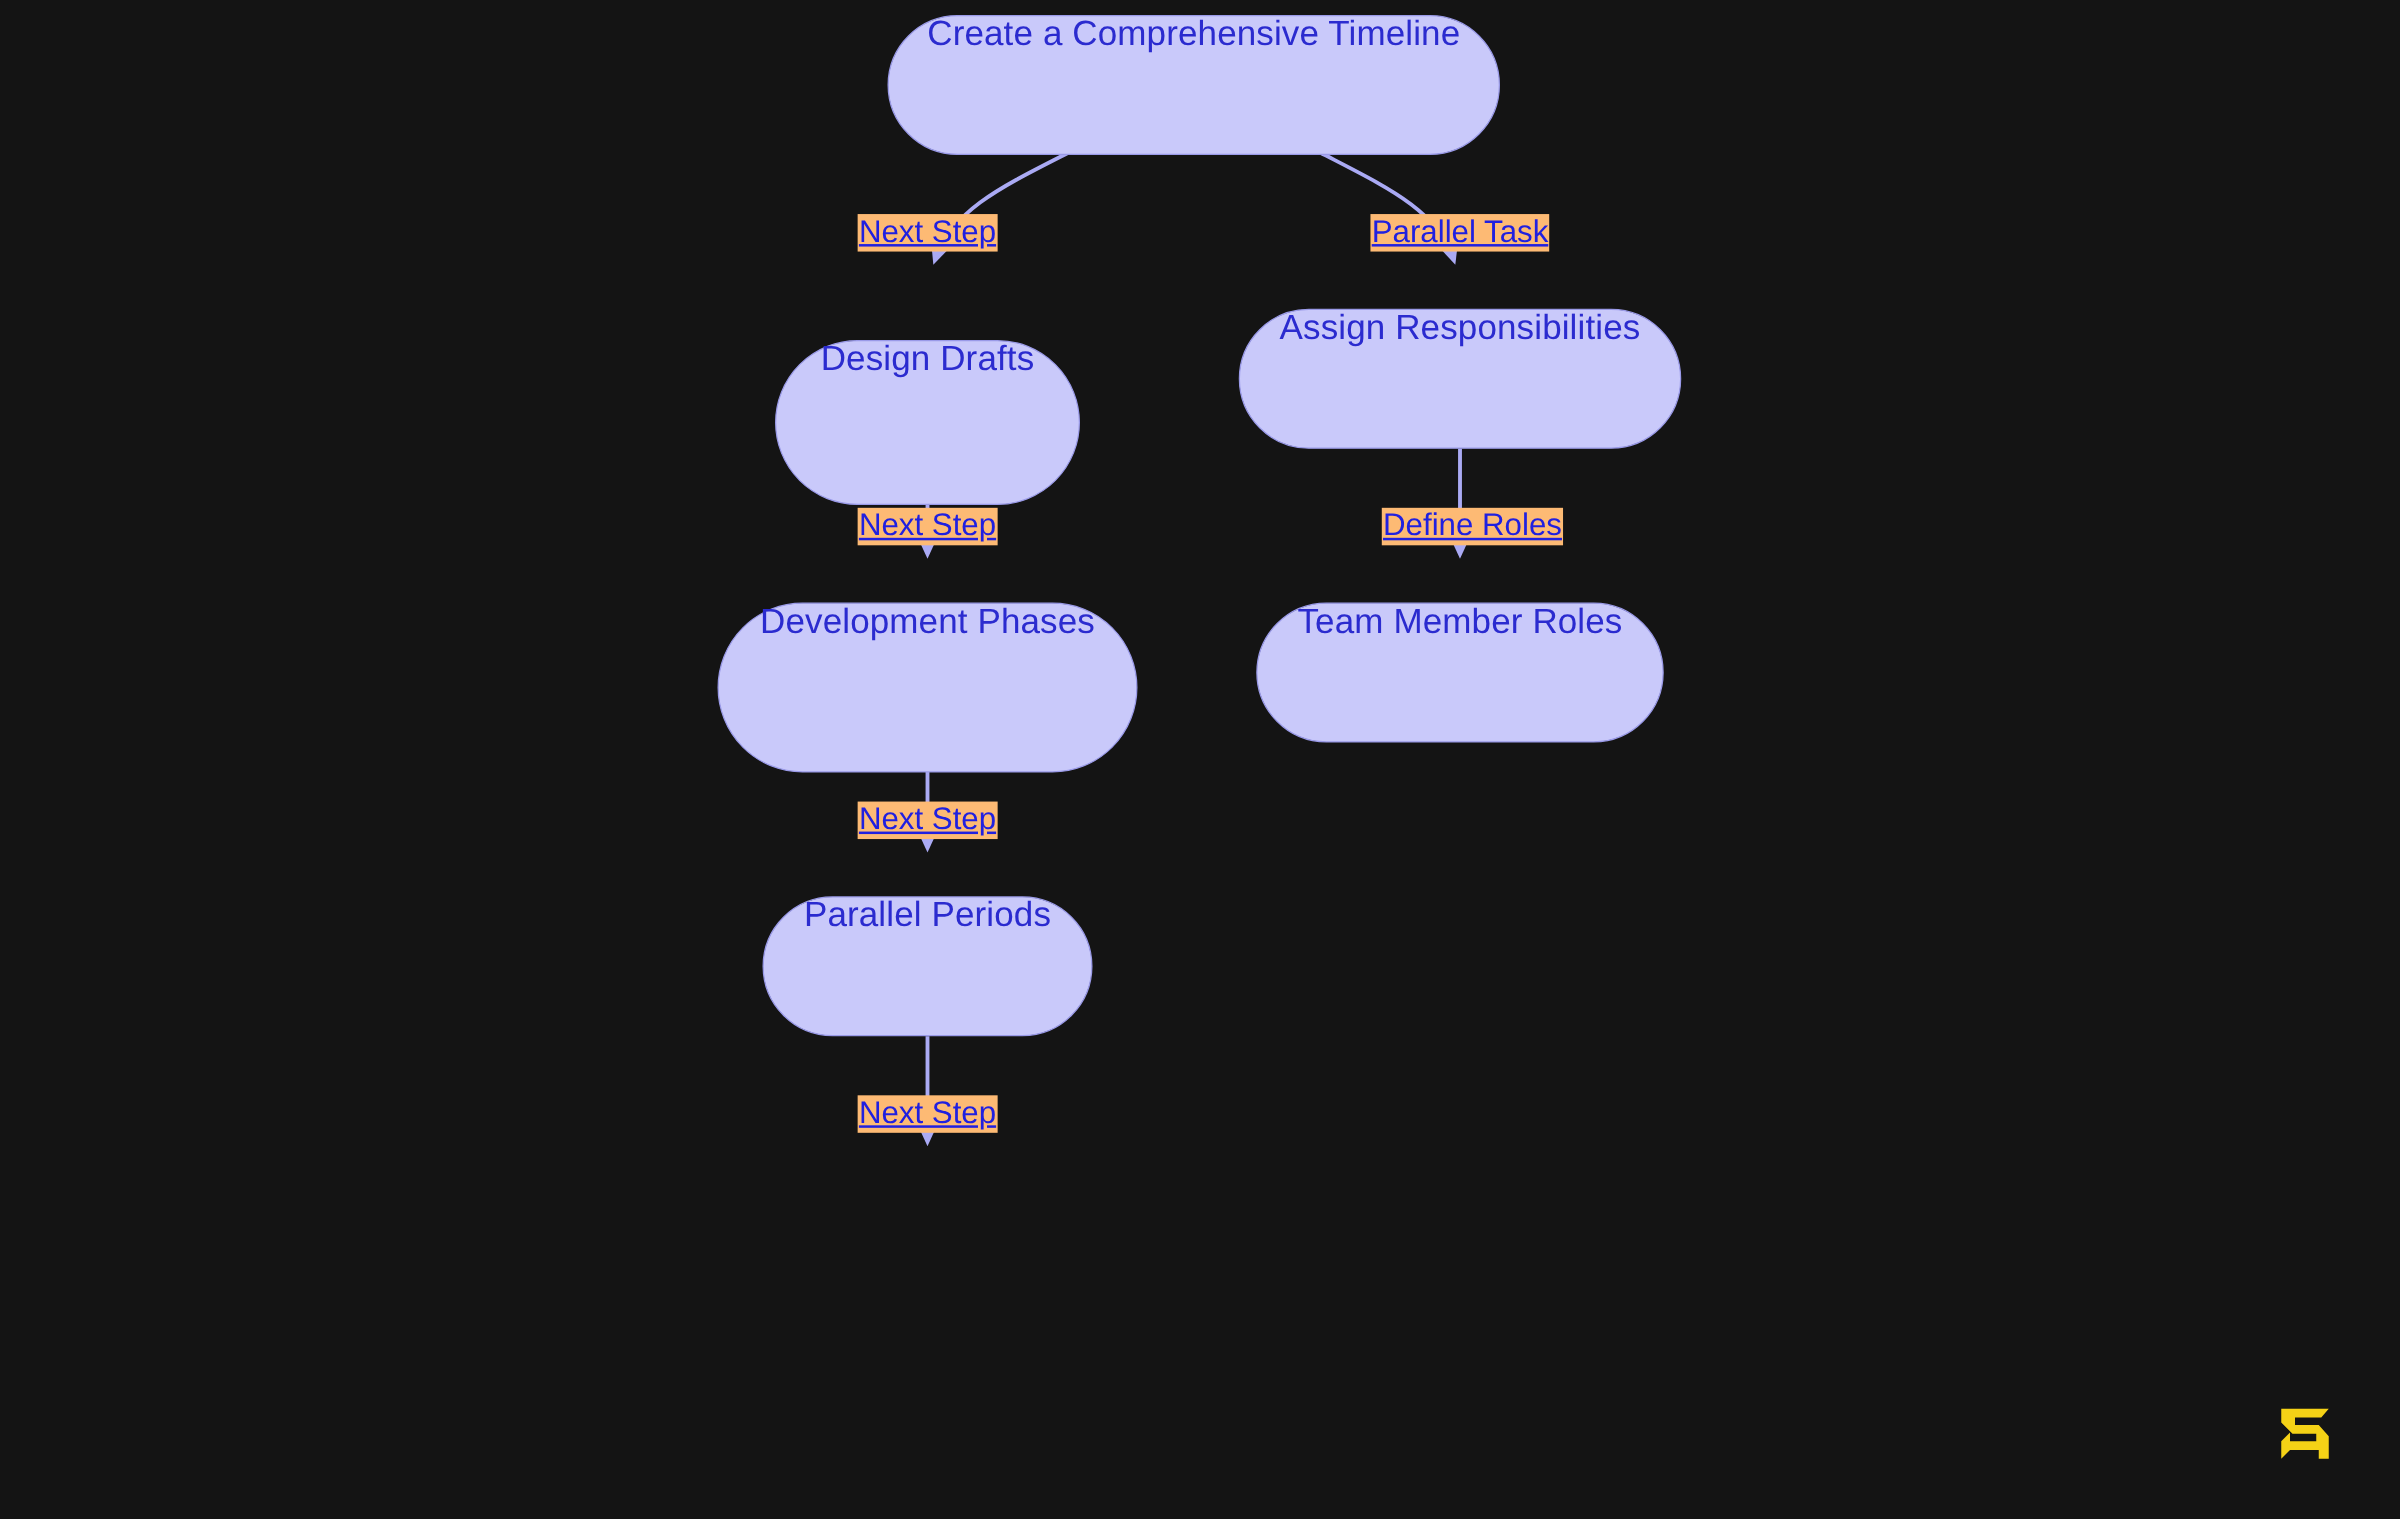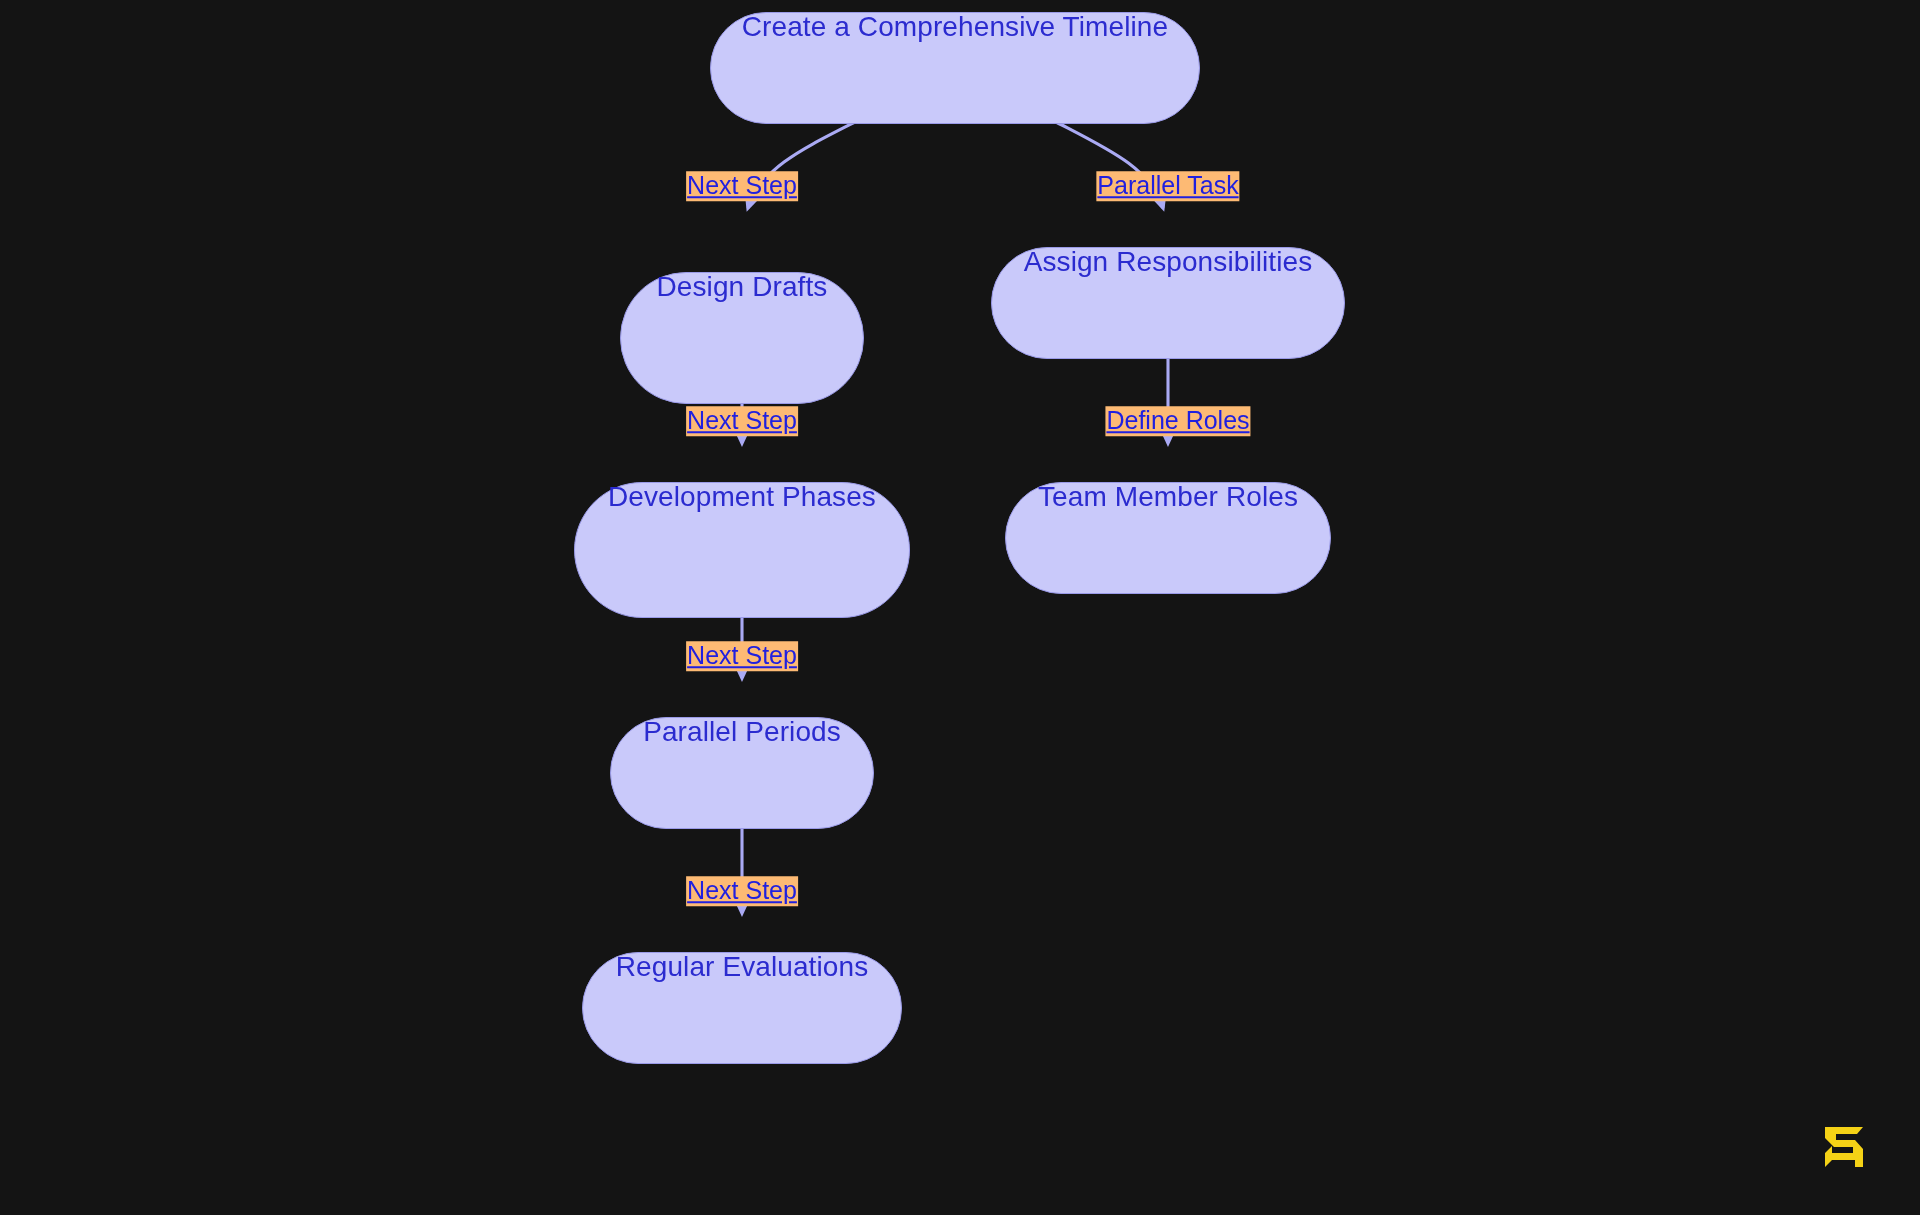--- a/index.html
+++ b/index.html
@@ -95,23 +95,20 @@
   </div>
 
   <div class="node" style="left:1005px; top:482px; width:326px; height:112px;">
     <span>Team Member Roles</span>
   </div>
 
   <div class="node" style="left:610px; top:717px; width:264px; height:112px;">
     <span>Parallel Periods</span>
   </div>
 
-  <div class="node" style="left:582px; top:952px; width:320px; height:112px;">
-    <span>Regular Evaluations</span>
-  </div>
 
   <div class="edge-label" style="left:742px; top:186px;">
     <span>Next Step</span>
   </div>
 
   <div class="edge-label" style="left:1168px; top:186px;">
     <span>Parallel Task</span>
   </div>
 
   <div class="edge-label" style="left:742px; top:421px;">

